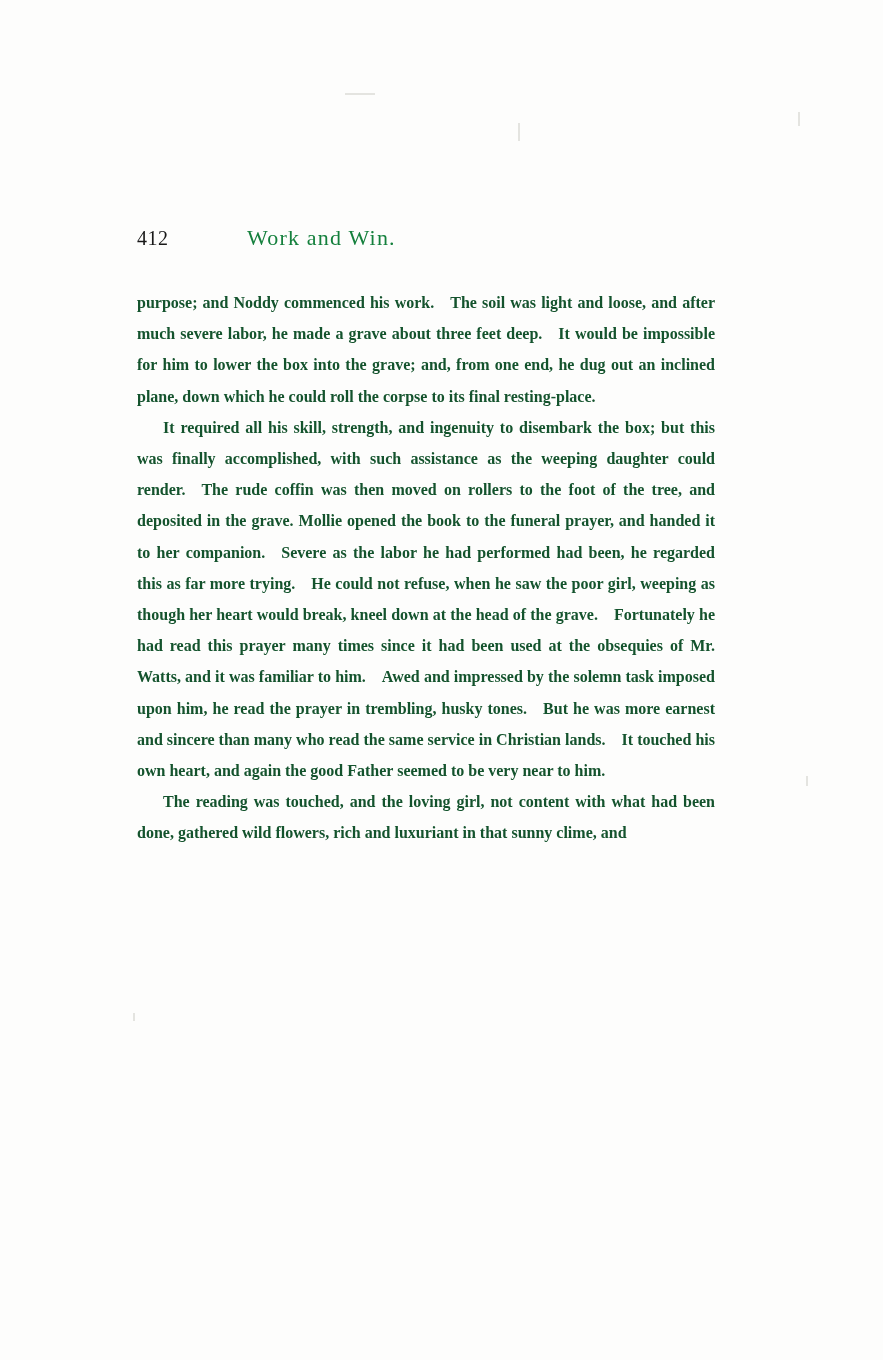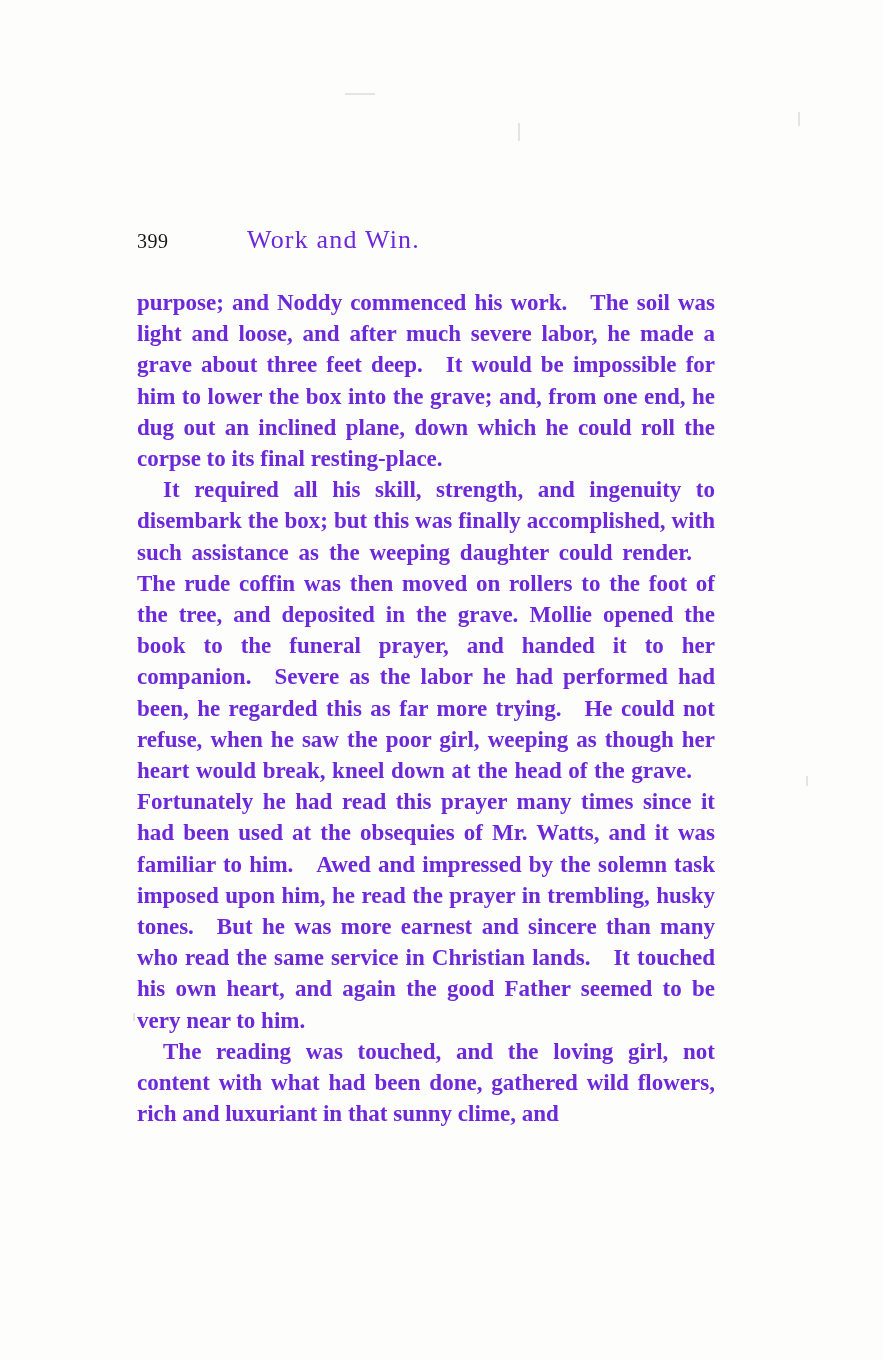--- a/index.html
+++ b/index.html
@@ -36,31 +36,31 @@
     font-family: "Liberation Serif", serif;
     font-size: 20px;
     letter-spacing: 0.5px;
     color: #181818;
     width: 70px;
     text-align: left;
   }
   .running-head {
     flex: 1;
     text-align: left;
-    font-size: 26px;
+    font-size: 22px;
     letter-spacing: 1.2px;
-    color: #6d28d9;
+    color: #15803d;
     padding-left: 40px;
     white-space: nowrap;
   }
   .body-text {
-    font-size: 23px;
+    font-size: 16px;
     line-height: 31.2px;
     text-align: justify;
-    color: #6d28d9;
+    color: #14532d;
   }
   .body-text p {
     margin: 0;
     text-indent: 26px;
     font-weight: 600;
   }
   .body-text p.no-indent {
     text-indent: 0;
   }
   
@@ -82,21 +82,21 @@
 
   <div class="speck s1"></div>
   <div class="speck s2"></div>
   <div class="speck s3"></div>
   <div class="speck s4"></div>
   <div class="speck s5"></div>
 
   <div class="page-inner">
 
     <div class="header-line">
-      <div class="folio">399</div>
+      <div class="folio">412</div>
       <div class="running-head">Work and Win.</div>
     </div>
 
     <div class="body-text">
       <p class="no-indent">purpose; and Noddy commenced his work. The soil was light and loose, and after much severe labor, he made a grave about three feet deep. It would be impossible for him to lower the box into the grave; and, from one end, he dug out an inclined plane, down which he could roll the corpse to its final resting-place.</p>
       <p>It required all his skill, strength, and ingenuity to disembark the box; but this was finally accomplished, with such assistance as the weeping daughter could render. The rude coffin was then moved on rollers to the foot of the tree, and deposited in the grave. Mollie opened the book to the funeral prayer, and handed it to her companion. Severe as the labor he had performed had been, he regarded this as far more trying. He could not refuse, when he saw the poor girl, weeping as though her heart would break, kneel down at the head of the grave. Fortunately he had read this prayer many times since it had been used at the obsequies of Mr. Watts, and it was familiar to him. Awed and impressed by the solemn task imposed upon him, he read the prayer in trembling, husky tones. But he was more earnest and sincere than many who read the same service in Christian lands. It touched his own heart, and again the good Father seemed to be very near to him.</p>
       <p>The reading was touched, and the loving girl, not content with what had been done, gathered wild flowers, rich and luxuriant in that sunny clime, and</p>
     </div>
 
   </div>

